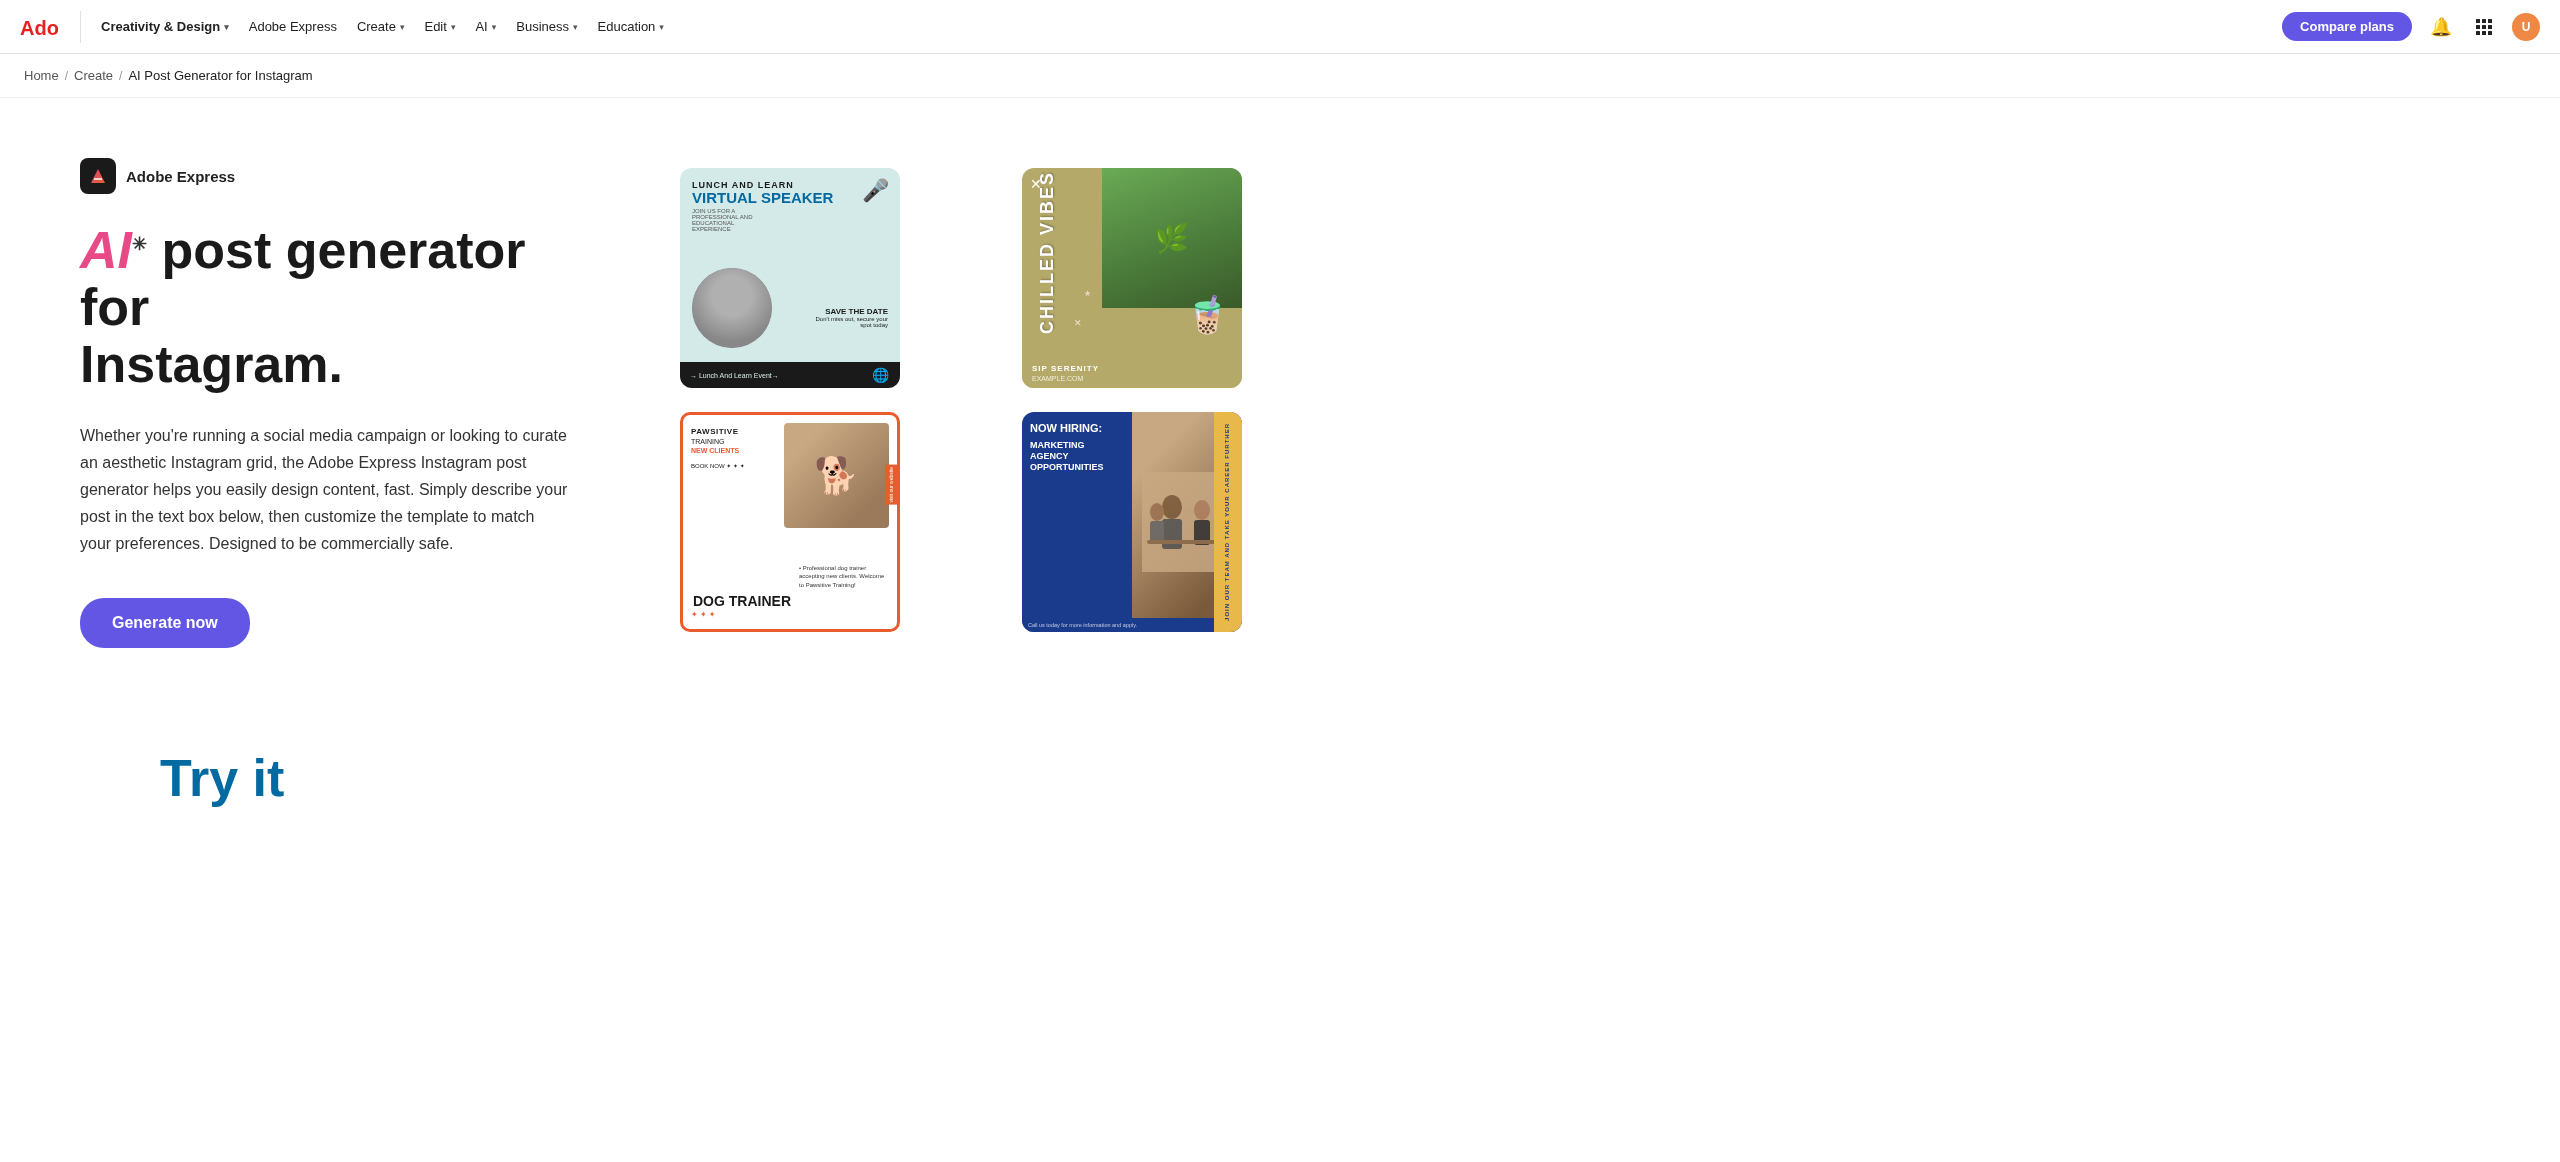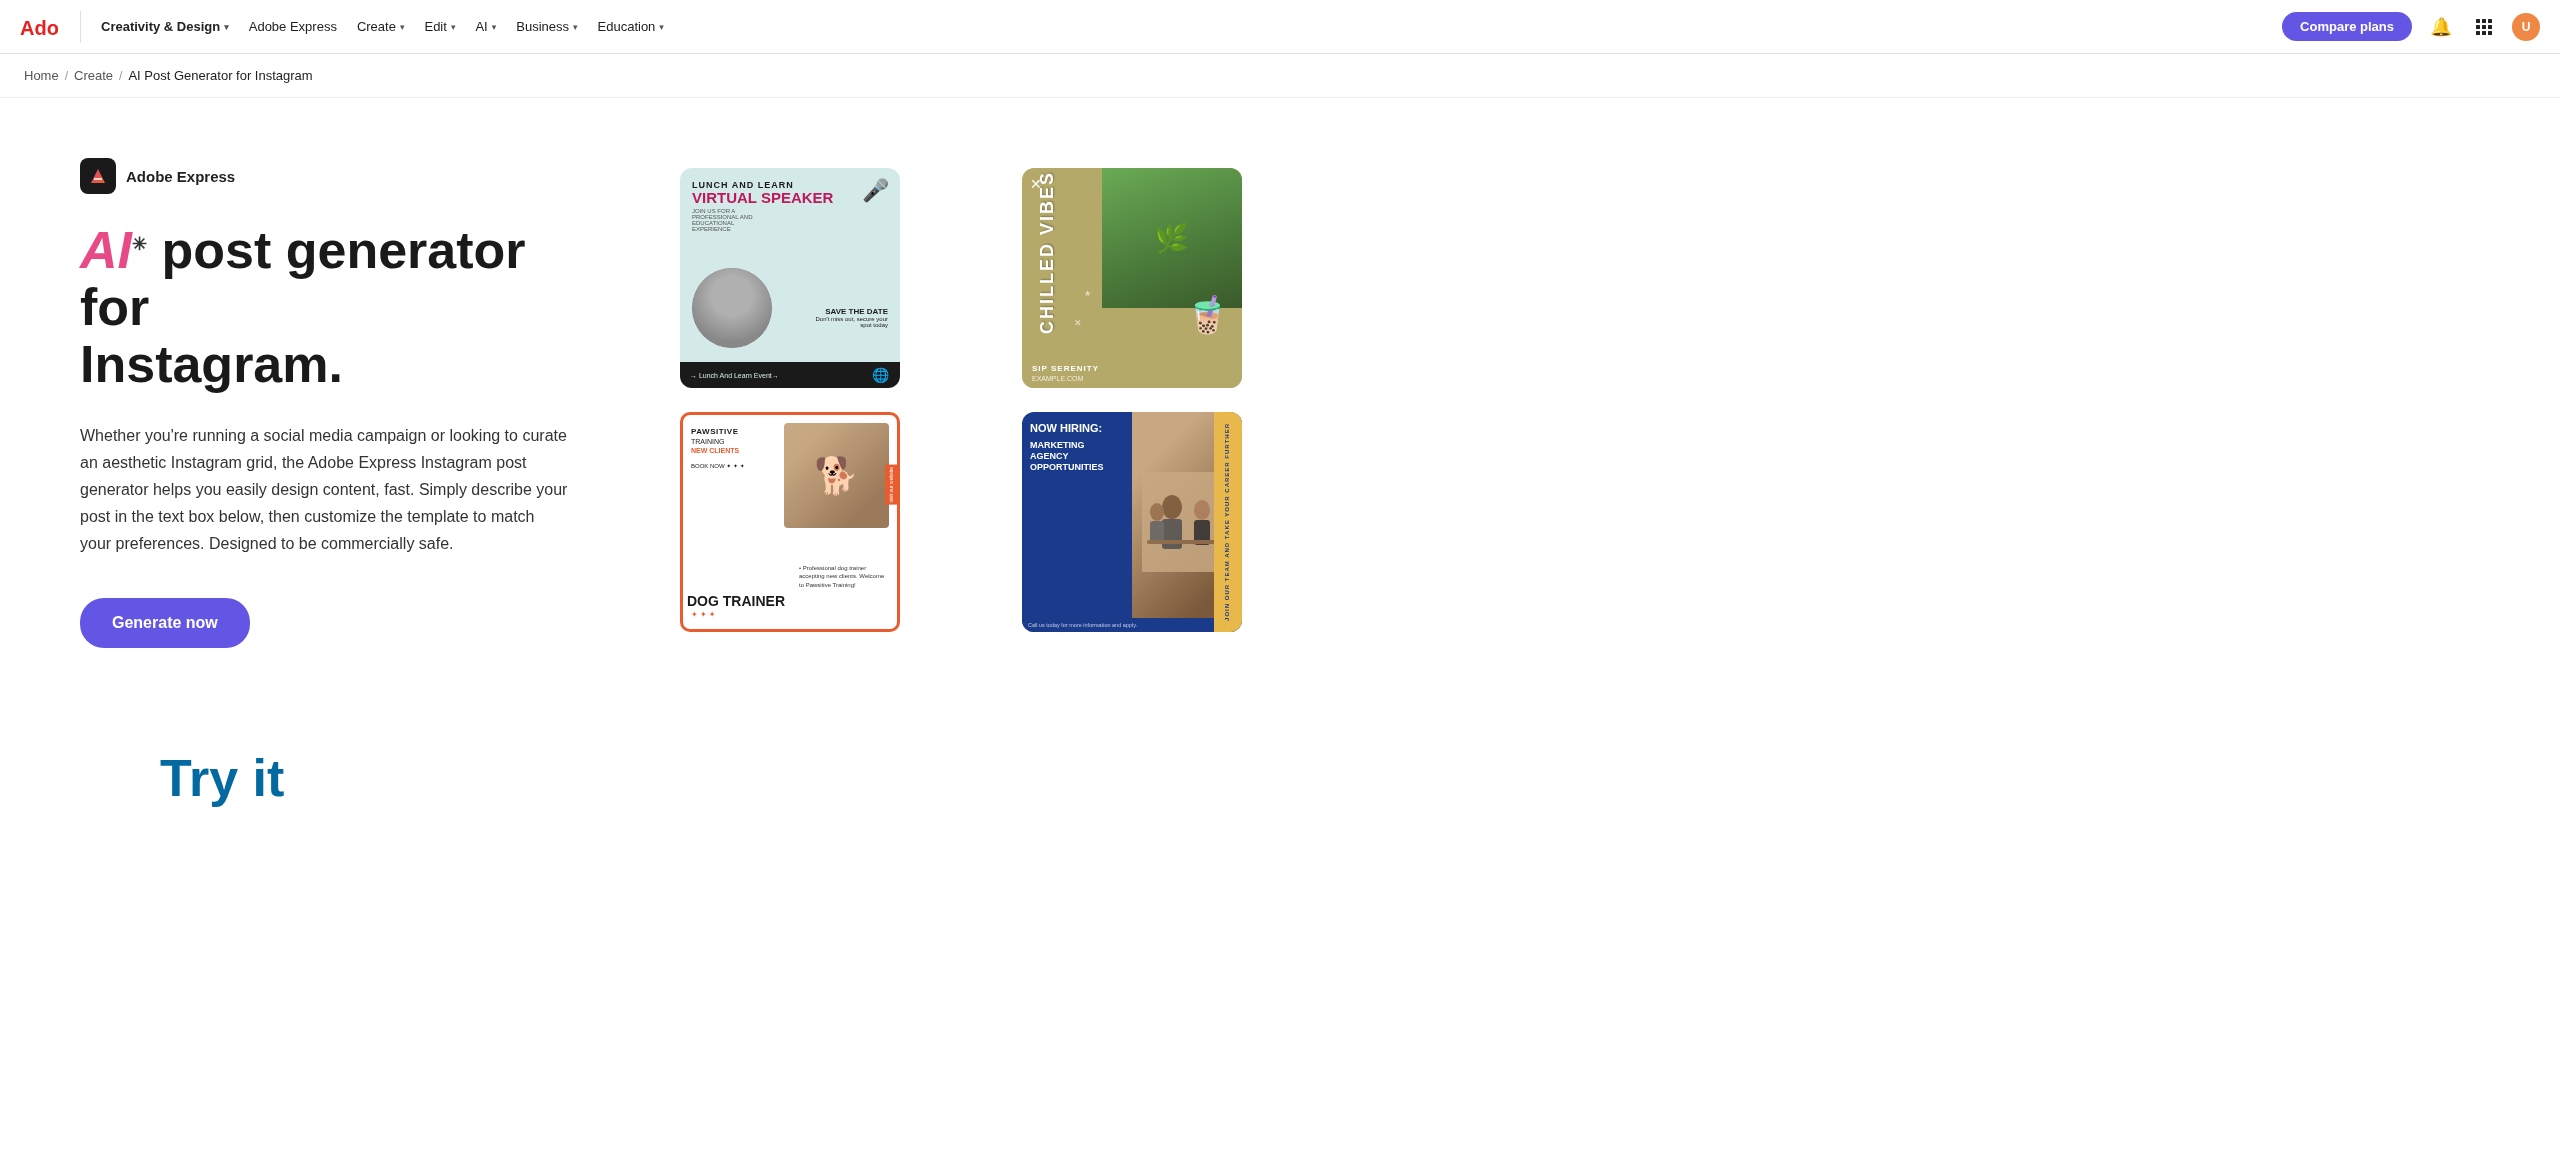--- a/index.html
+++ b/index.html
@@ -178,21 +178,21 @@
       position: absolute; top: 8px; right: 8px; border-radius: 4px;
       overflow: hidden; display: flex; align-items: center; justify-content: center;
       font-size: 36px;
     }
     .c3-pawsitive { font-size: 8px; font-weight: 900; color: #1a1a1a; margin-top: 4px; letter-spacing: 0.5px; }
     .c3-training { font-size: 7px; color: #1a1a1a; margin-top: 2px; }
     .c3-new { font-size: 7px; color: #e85c2e; font-weight: 700; margin-top: 2px; }
     .c3-book { font-size: 6px; color: #1a1a1a; margin-top: 8px; }
     .c3-dog-trainer {
       font-size: 14px; font-weight: 900; color: #1a1a1a;
-      position: absolute; bottom: 20px; left: 4px;
+      position: absolute; bottom: 20px; left: 10px;
     }
     .c3-right-text {
       position: absolute; right: 8px; bottom: 40px; width: 90px;
       font-size: 6px; color: #333; line-height: 1.4; text-align: left;
     }
     .c3-diamonds { font-size: 8px; color: #e85c2e; position: absolute; bottom: 10px; left: 8px; }
 
     
     .card-4 { background: #1a3a8c; }
     .card-4-inner {
@@ -325,21 +325,21 @@
     <p class="hero-desc">Whether you're running a social media campaign or looking to curate an aesthetic Instagram grid, the Adobe Express Instagram post generator helps you easily design content, fast. Simply describe your post in the text box below, then customize the template to match your preferences. Designed to be commercially safe.</p>
 
     <button class="generate-btn">Generate now</button>
   </div>
 
   <div class="right-side">
 
     <div class="card card-1">
       <div class="card-1-inner">
         <div style="font-size:9px;font-weight:900;color:#1a1a1a;letter-spacing:1px;">LUNCH AND LEARN</div>
-        <div style="font-size:15px;font-weight:900;color:#be185d;line-height:1;">VIRTUAL SPEAKER</div>
+        <div style="font-size:15px;font-weight:900;color:#0369a1;line-height:1;">VIRTUAL SPEAKER</div>
         <div style="font-size:6px;color:#555;margin-top:3px;max-width:80px;">JOIN US FOR A PROFESSIONAL AND EDUCATIONAL EXPERIENCE</div>
         <div class="c1-mic">🎤</div>
 
         <div class="c1-photo">
           <div class="c1-person-silhouette"></div>
         </div>
 
         <div class="c1-save">
           <div style="font-size:8px;font-weight:800;">SAVE THE DATE</div>
           <div style="font-size:6px;font-weight:400;max-width:80px;text-align:right;">Don't miss out, secure your spot today</div>

